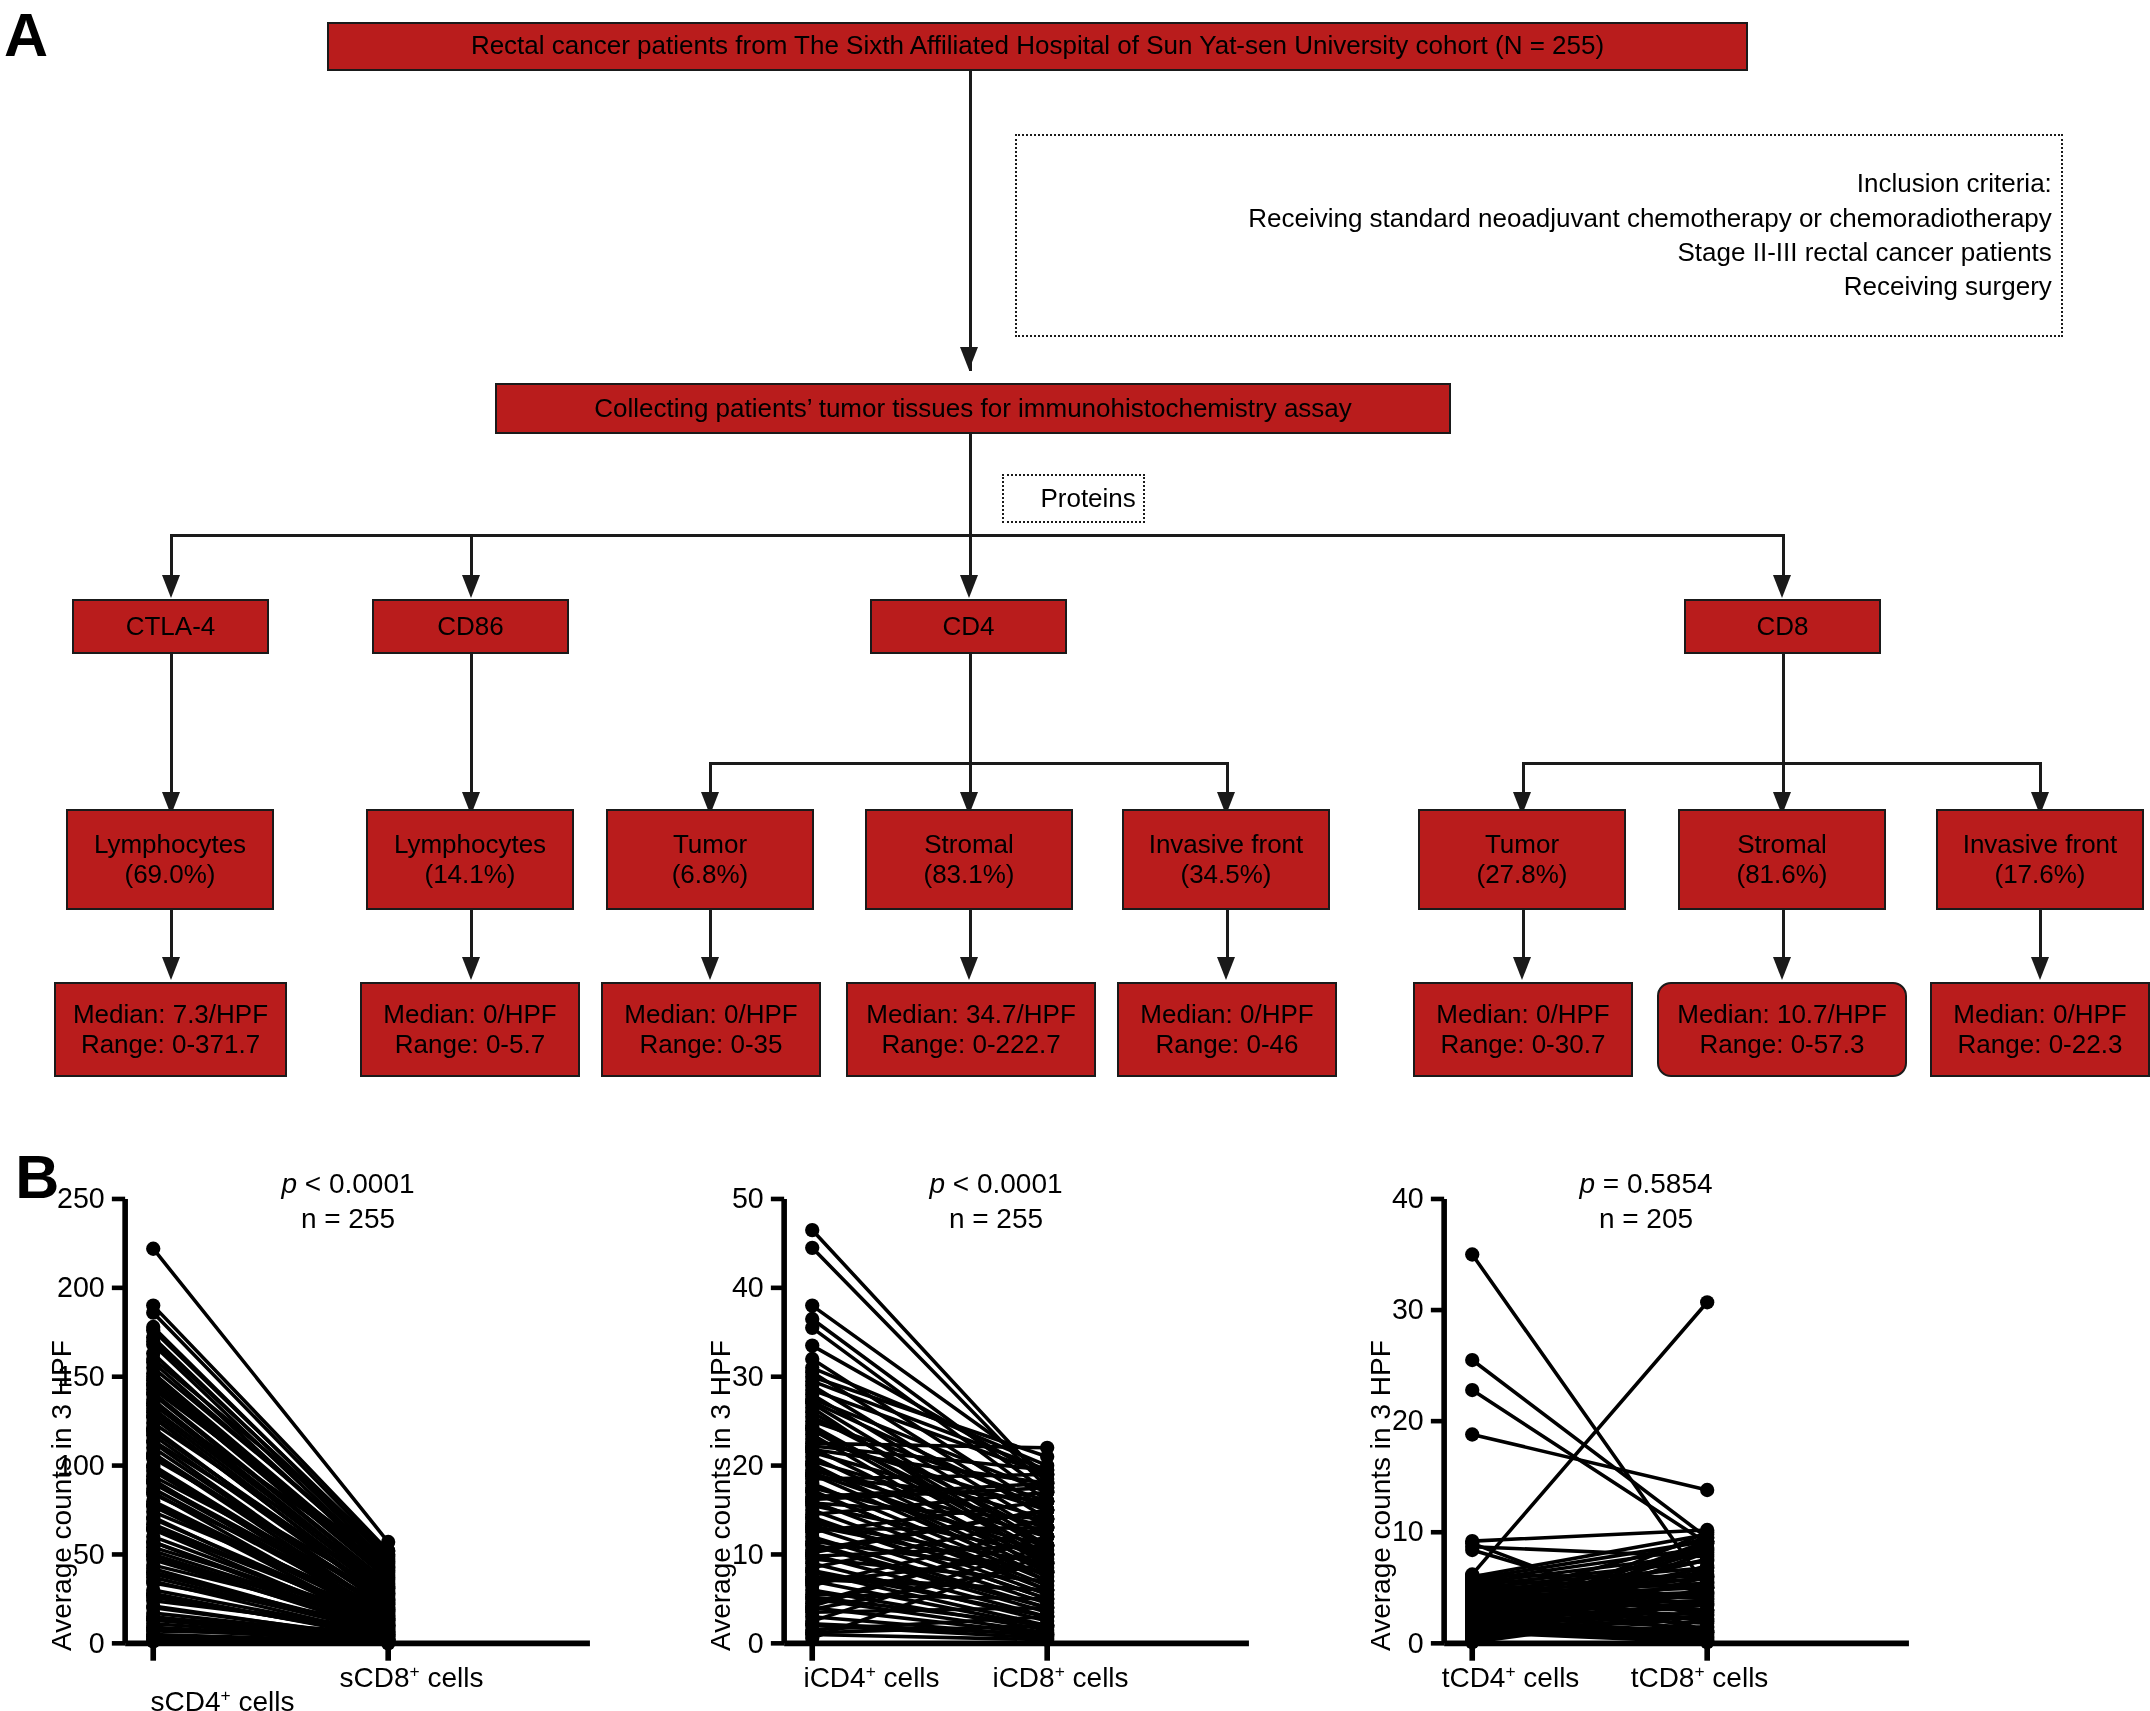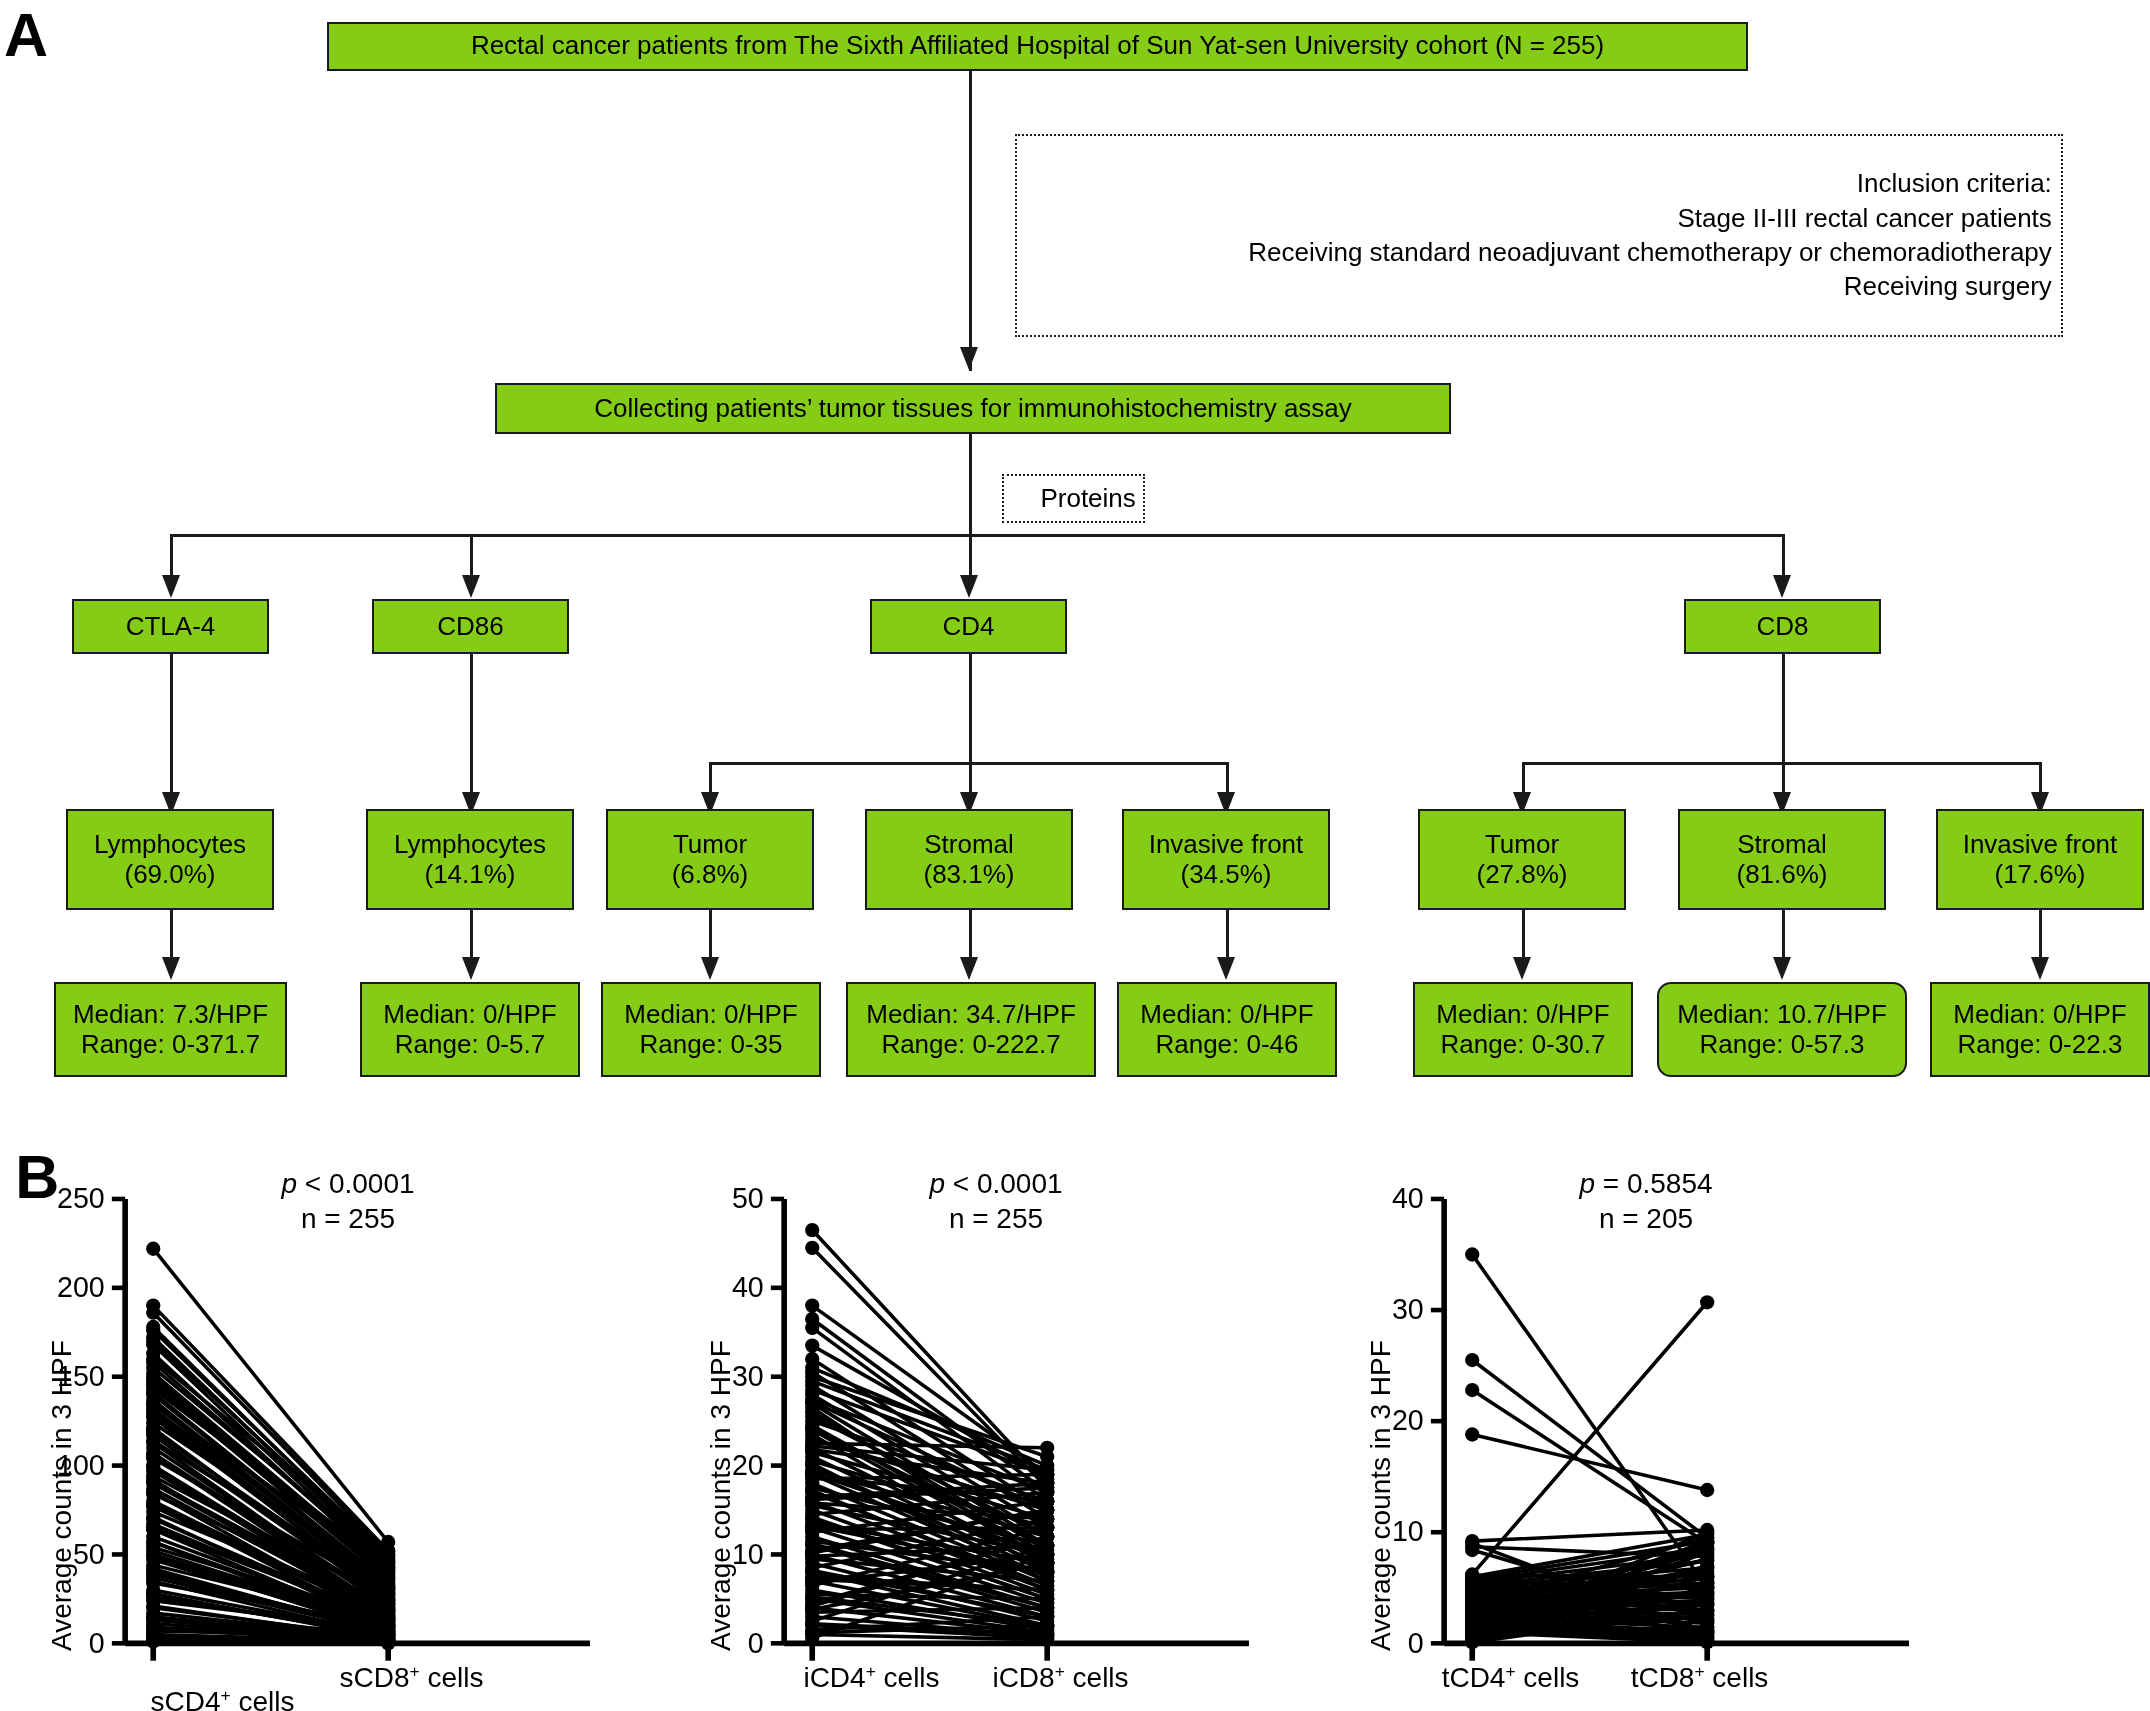--- a/index.html
+++ b/index.html
@@ -21,21 +21,21 @@
     line-height: 1;
     letter-spacing: -1px;
   }
   #panel-a-letter { left: 4.1px;  top: 5.1px; }
   #panel-b-letter { left: 15.3px; top: 1147px; }
 
   
   .box {
     position: absolute;
     border: 2.6px solid #1a1a1a;
-    background: #84cc16;
+    background: #b91c1c;
     display: flex;
     flex-direction: column;
     align-items: center;
     justify-content: center;
     text-align: left;
     font-size: 26px;
     line-height: 1.12;
     padding: 2px 5.1px;
   }
   .dotted {
@@ -91,22 +91,22 @@
 
   <div class="box" style="left:327px; top:21.5px; width:1421px; height:49px;">
     <span>Rectal cancer patients from The Sixth Affiliated Hospital of Sun Yat-sen University cohort (N = 255)</span>
   </div>
 
   <div class="vline" style="left:969px; top:71px; height:300px;"></div>
   <div class="arrow" style="left:960px; top:347px;"></div>
 
   <div class="dotted" style="left:1015px; top:134px; width:1048px; height:203px;">
     <div class="crit-head">Inclusion criteria:</div>
+    <div class="crit-item">Receiving standard neoadjuvant chemotherapy or chemoradiotherapy</div>
     <div class="crit-item">Stage II-III rectal cancer patients</div>
-    <div class="crit-item">Receiving standard neoadjuvant chemotherapy or chemoradiotherapy</div>
     <div class="crit-item">Receiving surgery</div>
   </div>
 
   <div class="box" style="left:495px; top:383px; width:956px; height:51px;">
     <span>Collecting patients’ tumor tissues for immunohistochemistry assay</span>
   </div>
 
   <div class="vline" style="left:969px; top:434px; height:153px;"></div>
 
   <div class="dotted" style="left:1002px; top:474px; width:143px; height:49px; padding:2px 7.2px;">

